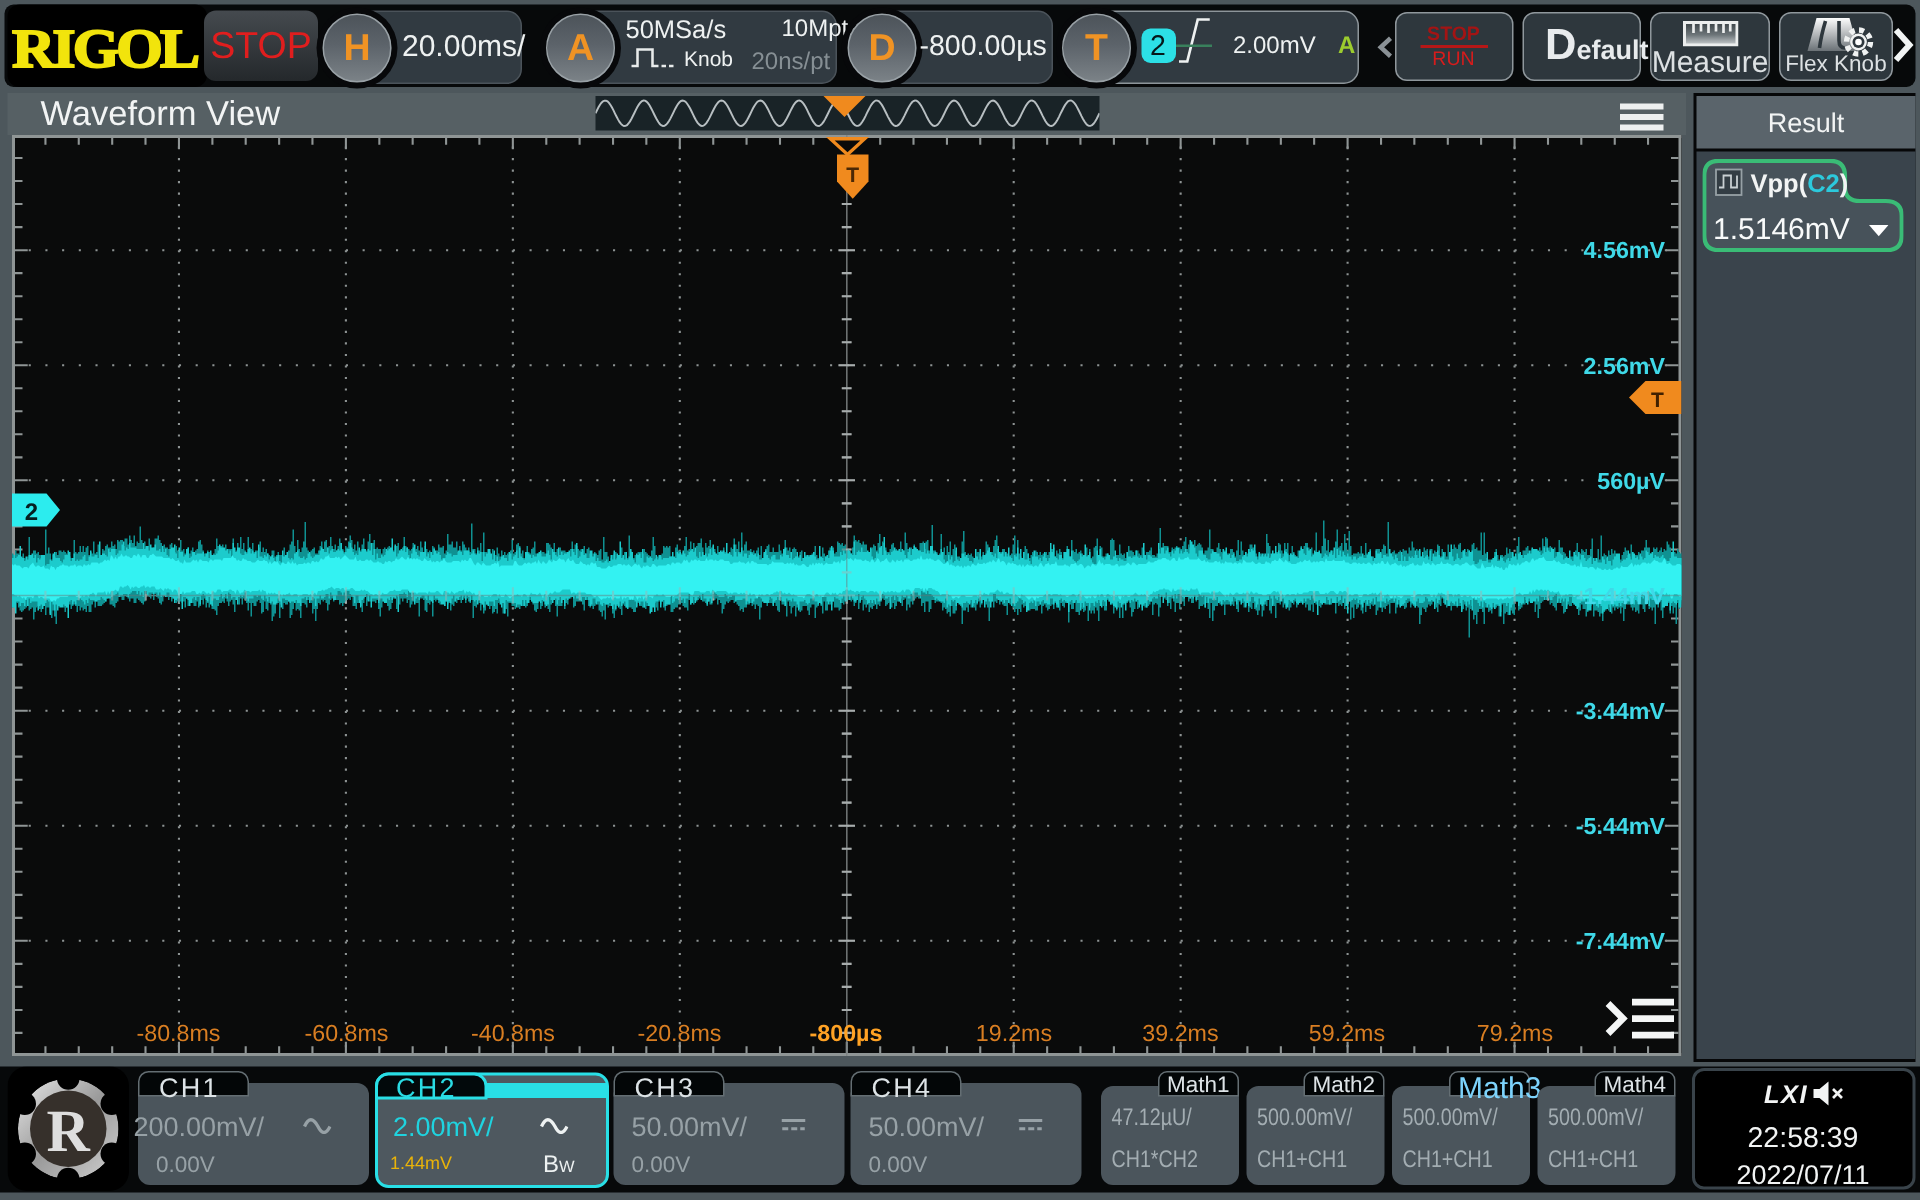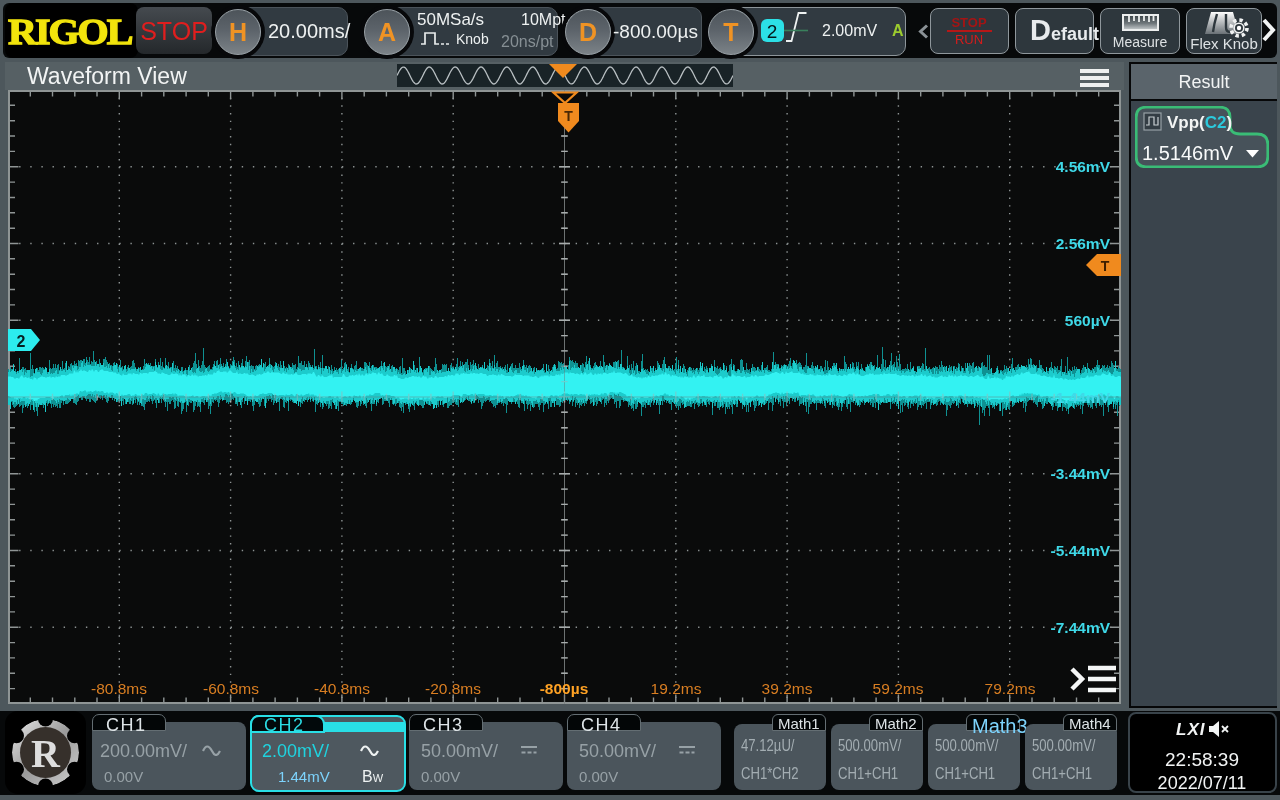--- a/index.html
+++ b/index.html
@@ -64,21 +64,21 @@
       <defs>
         <linearGradient id="rg" x1="0" y1="0" x2="0" y2="1">
           <stop offset="0" stop-color="#3a4246"></stop>
           <stop offset="0.55" stop-color="#6d7579"></stop>
           <stop offset="1" stop-color="#c9ced0"></stop>
         </linearGradient>
       </defs>
       <rect x="1" y="1" width="35" height="15" fill="url(#rg)" stroke="#eceeee" stroke-width="2"></rect>
       <path d="M7,2 v6 M12,2 v5 M17,2 v6 M22,2 v5 M27,2 v6 M31.5,2 v5" stroke="#eceeee" stroke-width="1.8"></path>
     </svg>
-    <div class="t cc" style="left:1140px;top:42px;font-size:14px;color:#dde1e3">Measure</div>
+    <div class="t cc" style="left:1140px;top:42px;font-size:20px;color:#dde1e3">Measure</div>
     <div class="btn" style="left:1186px;width:76px"></div>
     <svg style="position:absolute;left:1200px;top:11px" width="52" height="27" viewBox="0 0 52 27">
       <defs>
         <linearGradient id="kg" x1="0" y1="0" x2="0" y2="1">
           <stop offset="0" stop-color="#fdfdfd"></stop>
           <stop offset="1" stop-color="#6a7176"></stop>
         </linearGradient>
       </defs>
       <path d="M11,1 h22 l6,22 h-34 z" fill="url(#kg)"></path>
       <path d="M17,3 q-3,10 -4,18 M26,3 v13 q0,5 4,5" stroke="#2e373d" stroke-width="2.4" fill="none"></path>
@@ -198,31 +198,31 @@
           <circle cx="11.5" cy="24.8" r="7.5" fill="#000"></circle>
         </mask>
       </defs>
 <circle cx="40.5" cy="41.5" r="33.5" fill="url(#gg)" mask="url(#gm)"></circle>
 <circle cx="40.5" cy="41.5" r="25.5" fill="#36302b"></circle>
 <text x="40.5" y="56" text-anchor="middle" font-family="'Liberation Serif',serif" font-size="40" font-weight="bold" fill="#dedede">R</text>
 </svg>
     <div style="position:absolute;left:92px;top:722px;width:154px;height:68px;background:#4b555c;border-radius:8px"></div>
     <div style="position:absolute;left:92px;top:714px;width:74px;height:17px;background:#030607;border:1.5px solid #646e73;border-radius:7px 7px 0 0"></div>
     <div class="t" style="left:106px;top:716px;font-size:18px;letter-spacing:1.5px;color:#dde3e6">CH1</div>
-    <div class="t" style="left:100px;top:742px;font-size:18px;color:#97a1a6">200.00mV/</div>
+    <div class="t" style="left:89px;top:742px;font-size:18px;color:#97a1a6">200.00mV/</div>
     <div class="t" style="left:104px;top:769px;font-size:15px;color:#97a1a6">0.00V</div>
     <svg style="position:absolute;left:202px;top:744px" width="19" height="12" viewBox="0 0 19 12">
       <path d="M1,7 q4,-9 9,0 q4,8 8,0" stroke="#97a1a6" stroke-width="2.2" fill="none"></path>
     </svg>
     <div style="position:absolute;left:250px;top:715px;width:156px;height:77px;background:#4e585f;border:2.5px solid #29dfe6;border-radius:9px"></div>
     <div style="position:absolute;left:322px;top:722px;width:82px;height:10px;background:#29dfe6"></div>
     <div style="position:absolute;left:250px;top:715px;width:75px;height:18px;background:#02090b;border:2.5px solid #29dfe6;border-radius:9px 9px 0 0"></div>
     <div class="t" style="left:264px;top:716px;font-size:18px;letter-spacing:1.5px;color:#2adbe3">CH2</div>
     <div class="t" style="left:262px;top:742px;font-size:18px;color:#1fd3df">2.00mV/</div>
-    <div class="t" style="left:278px;top:769px;font-size:15px;color:#7dd3fc">1.44mV</div>
+    <div class="t" style="left:260px;top:769px;font-size:12px;color:#eab308">1.44mV</div>
     <svg style="position:absolute;left:360px;top:744px" width="19" height="12" viewBox="0 0 19 12">
       <path d="M1,7 q4,-9 9,0 q4,8 8,0" stroke="#eef2f2" stroke-width="2.2" fill="none"></path>
     </svg>
     <div class="t" style="left:362px;top:769px;font-size:16px;color:#eef2f2">B<span style="font-size:11px">W</span></div>
     <div style="position:absolute;left:409px;top:722px;width:154px;height:68px;background:#4b555c;border-radius:8px"></div>
     <div style="position:absolute;left:409px;top:714px;width:74px;height:17px;background:#030607;border:1.5px solid #646e73;border-radius:7px 7px 0 0"></div>
     <div class="t" style="left:423px;top:716px;font-size:18px;letter-spacing:1.5px;color:#dde3e6">CH3</div>
     <div class="t" style="left:421px;top:742px;font-size:18px;color:#97a1a6">50.00mV/</div>
     <div class="t" style="left:421px;top:769px;font-size:15px;color:#97a1a6">0.00V</div>
     <svg style="position:absolute;left:521px;top:745px" width="16" height="10" viewBox="0 0 16 10">

